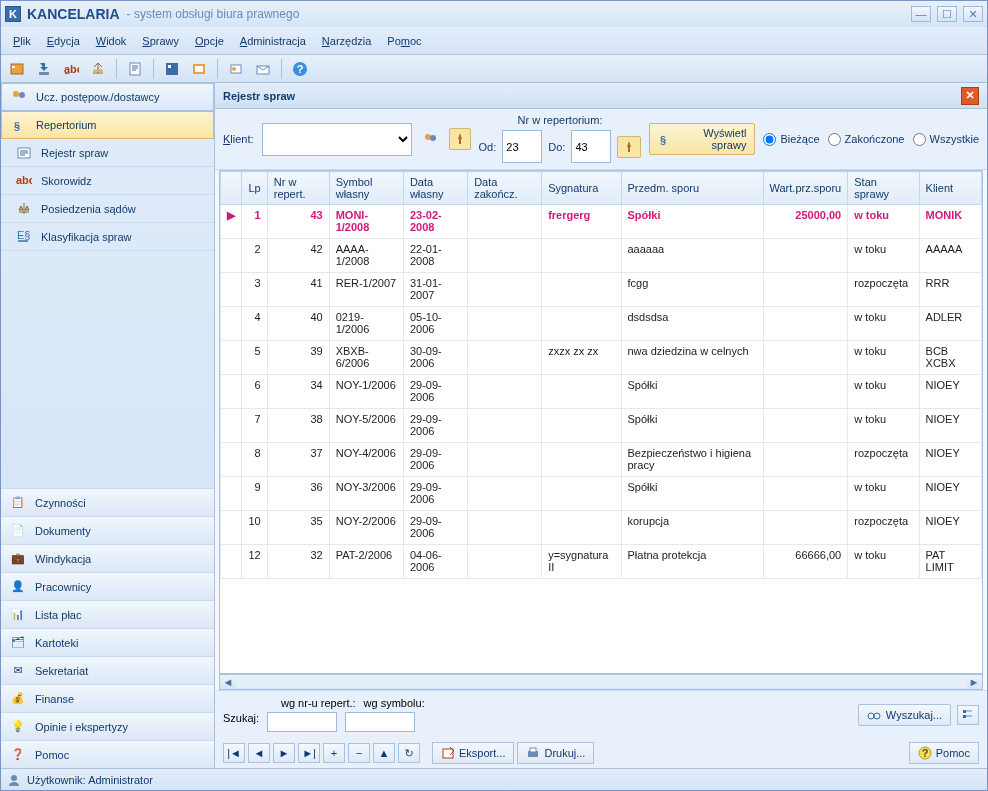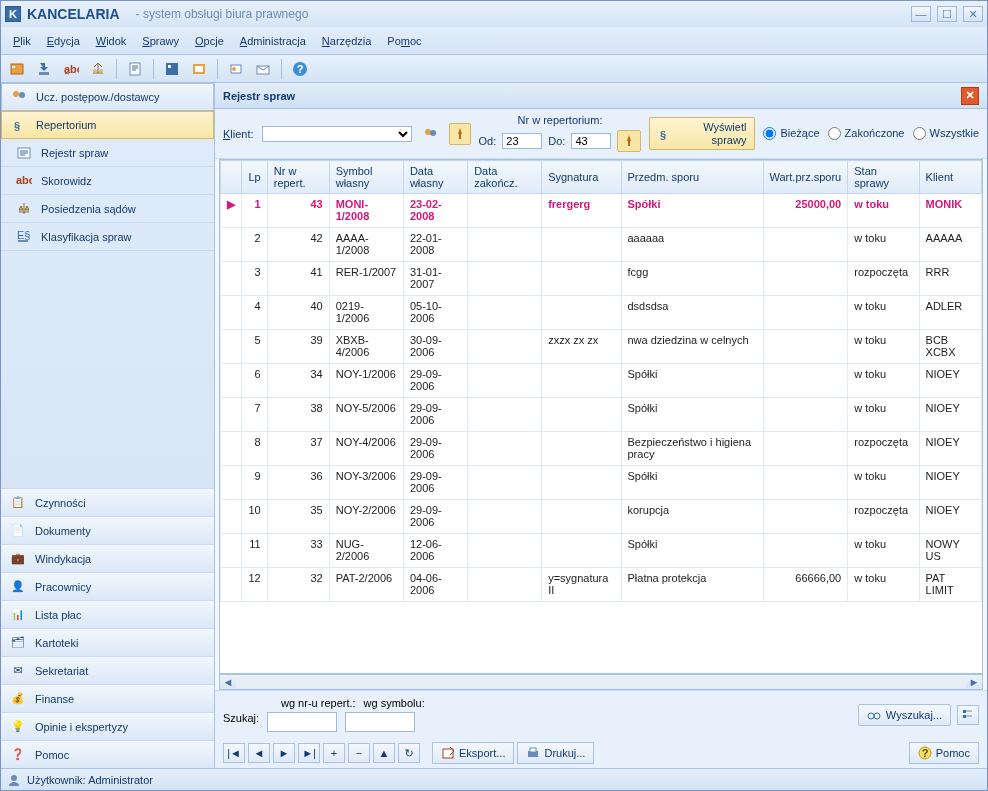--- a/index.html
+++ b/index.html
@@ -1,21 +1,21 @@
 <!DOCTYPE html>
 <html><head>
 <meta charset="utf-8">
 <style>
 * { box-sizing: border-box; margin: 0; padding: 0; font-family: Tahoma, sans-serif; font-size: 11px; }
 body { background: #b9d1ea; width: 988px; height: 791px; overflow: hidden; }
 .window { width: 988px; height: 791px; background: linear-gradient(#e4eefb, #c3d8ef); border: 1px solid #7895c5; display: flex; flex-direction: column; }
 .titlebar { height: 26px; background: linear-gradient(#e8f1fb, #d5e4f5); display: flex; align-items: center; padding: 0 4px; }
 .titlebar .logo { width: 16px; height: 16px; background: #3a6ea5; color:#fff; display:flex; align-items:center; justify-content:center; font-weight:bold; border:1px solid #2a5a8f; margin-right:6px;}
 .titlebar .title { color: #1f4e8a; font-weight: bold; font-size: 14px; }
-.titlebar .subtitle { color: #6a8cb8; font-size: 12px; margin-left: 16px; }
+.titlebar .subtitle { color: #6a8cb8; font-size: 12px; margin-left: 7px; }
 .titlebar .winbtns { margin-left: auto; display:flex; gap:6px;}
 .titlebar .winbtn { width:20px; height:16px; background:linear-gradient(#f4f8fd,#d4e3f5); border:1px solid #9db9db; color:#4f7bb3; display:flex; align-items:center; justify-content:center; cursor:pointer;}
 .menubar { height: 28px; background: linear-gradient(#e4eefb, #d4e3f5); display: flex; align-items: center; padding: 0 6px; gap: 4px; border-bottom:1px solid #a9c2e0;}
 .menubar a { color: #123a6c; text-decoration: none; padding: 3px 6px; cursor:pointer; }
 .menubar a .u { text-decoration: underline; }
 .toolbar { height: 28px; background: linear-gradient(#e8f1fb,#d4e3f5); display:flex; align-items:center; padding:0 4px; gap:3px; border-bottom:1px solid #a9c2e0;}
 .tbtn { width:24px; height:22px; border:1px solid transparent; display:flex; align-items:center; justify-content:center; cursor:pointer; border-radius:2px;}
 .tbtn svg { width:16px; height:16px; }
 .tsep { width:1px; height:20px; background:#a9c2e0; margin:0 3px;}
 .body { flex:1; display:flex; overflow:hidden;}
@@ -26,21 +26,21 @@
 .nav-item.active { background:linear-gradient(#fdf3d0,#f9e6a5); border:1px solid #d9b96a;}
 .nav-item.sub { padding-left: 14px;}
 .nav-item .ico { width:18px; display:flex; align-items:center; justify-content:center;}
 .nav-bot .nav-item { background:linear-gradient(#f0f6fc,#dce8f7); border-top:1px solid #c8dbf2; border-bottom:none;}
 .main { flex:1; display:flex; flex-direction:column; background:#f3f8fd; overflow:hidden;}
 .panel-head { height:26px; background:linear-gradient(#e3eefa,#cfe0f5); display:flex; align-items:center; padding:0 8px; border-bottom:1px solid #a9c2e0;}
 .panel-head .pt { color:#123a6c; font-weight:bold;}
 .panel-head .xbtn { margin-left:auto; width:18px; height:18px; background:#e05a2b; color:#fff; display:flex; align-items:center; justify-content:center; border:1px solid #b03e15; cursor:pointer; font-weight:bold;}
 .filterbar { padding:6px 8px; display:flex; align-items:center; gap:8px; background:#e7f0fb; border-bottom:1px solid #c8dbf2; flex-wrap:nowrap;}
 .filterbar label { color:#123a6c;}
-.filterbar select, .filterbar input[type=text]{ border:1px solid #9db9db; background:#fff; height:16px; padding:1px 3px;}
+.filterbar select, .filterbar input[type=text]{ border:1px solid #9db9db; background:#fff; height:33px; padding:1px 3px;}
 .btn { background:linear-gradient(#fdf4d3,#f8e6a6); border:1px solid #d3b767; padding:3px 8px; display:flex; align-items:center; gap:5px; cursor:pointer; border-radius:2px; color:#123a6c;}
 .btn.plain { background:linear-gradient(#f4f8fd,#dfe9f6); border:1px solid #a9c2e0;}
 .radio { display:inline-flex; align-items:flex-start; gap:4px; color:#123a6c;}
 .grid-wrap { flex:1; overflow:auto; background:#fff; border:1px solid #a9c2e0; margin:0 4px;}
 table.grid { border-collapse:collapse; width:100%; }
 table.grid th { background:linear-gradient(#f2f7fc,#e0ecf9); border:1px solid #c3d6ec; padding:4px 6px; text-align:left; color:#123a6c; font-weight:normal; position:sticky; top:0;}
 table.grid td { border:1px solid #e1e9f4; padding:4px 6px; height:34px; vertical-align:top; color:#222;}
 table.grid tr.selected td { color:#d4177a; font-weight:bold; background:#fff;}
 table.grid td.r { text-align:right;}
 .rowmarker { width:16px; text-align:center;}
@@ -375,21 +375,21 @@
                 <td></td>
                 <td>dsdsdsa</td>
                 <td class="r"></td>
                 <td>w toku</td>
                 <td>ADLER</td>
               </tr>
               <tr>
                 <td class="rowmarker"></td>
                 <td class="r">5</td>
                 <td class="r">39</td>
-                <td>XBXB-4/2006</td>
+                <td>XBXB-6/2006</td>
                 <td>30-09-2006</td>
                 <td></td>
                 <td>zxzx zx zx</td>
                 <td>nwa dziedzina w celnych</td>
                 <td class="r"></td>
                 <td>w toku</td>
                 <td>BCB XCBX</td>
               </tr>
               <tr>
                 <td class="rowmarker"></td>
@@ -448,33 +448,20 @@
                 <td class="r">10</td>
                 <td class="r">35</td>
                 <td>NOY-2/2006</td>
                 <td>29-09-2006</td>
                 <td></td>
                 <td></td>
                 <td>korupcja</td>
                 <td class="r"></td>
                 <td>rozpoczęta</td>
                 <td>NIOEY</td>
-              </tr>
-              <tr>
-                <td class="rowmarker"></td>
-                <td class="r">11</td>
-                <td class="r">33</td>
-                <td>NUG-2/2006</td>
-                <td>12-06-2006</td>
-                <td></td>
-                <td></td>
-                <td>Spółki</td>
-                <td class="r"></td>
-                <td>w toku</td>
-                <td>NOWY US</td>
               </tr>
               <tr>
                 <td class="rowmarker"></td>
                 <td class="r">12</td>
                 <td class="r">32</td>
                 <td>PAT-2/2006</td>
                 <td>04-06-2006</td>
                 <td></td>
                 <td>y=sygnatura II</td>
                 <td>Płatna protekcja</td>

